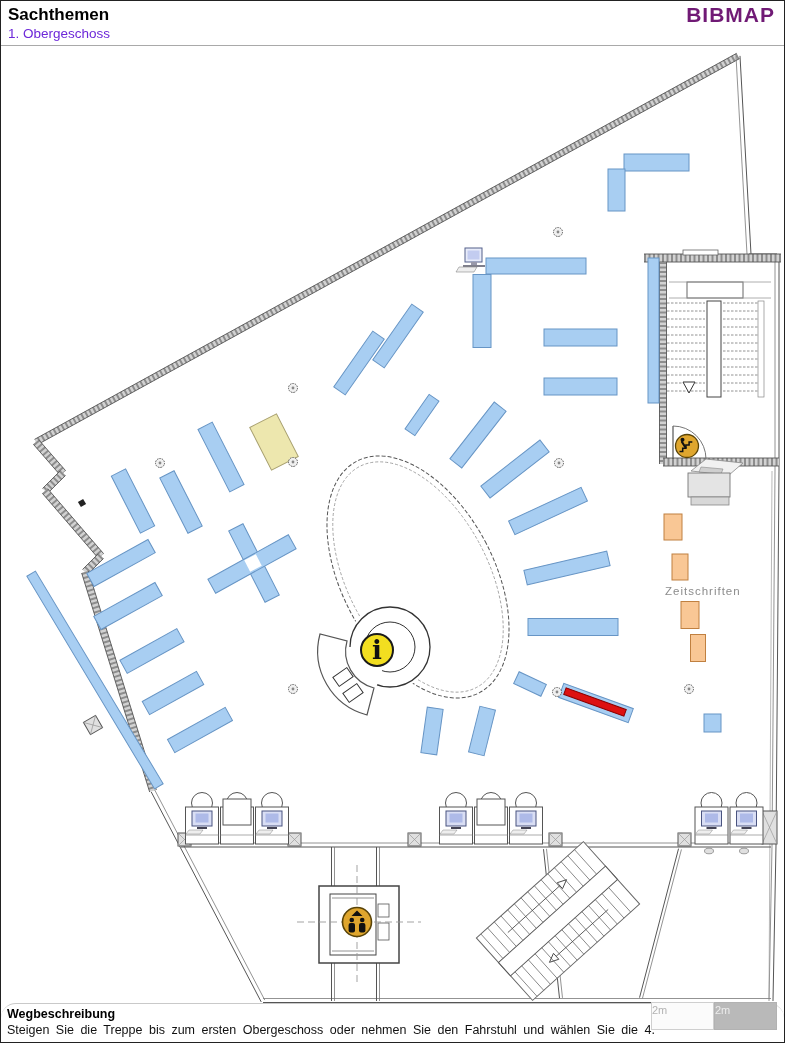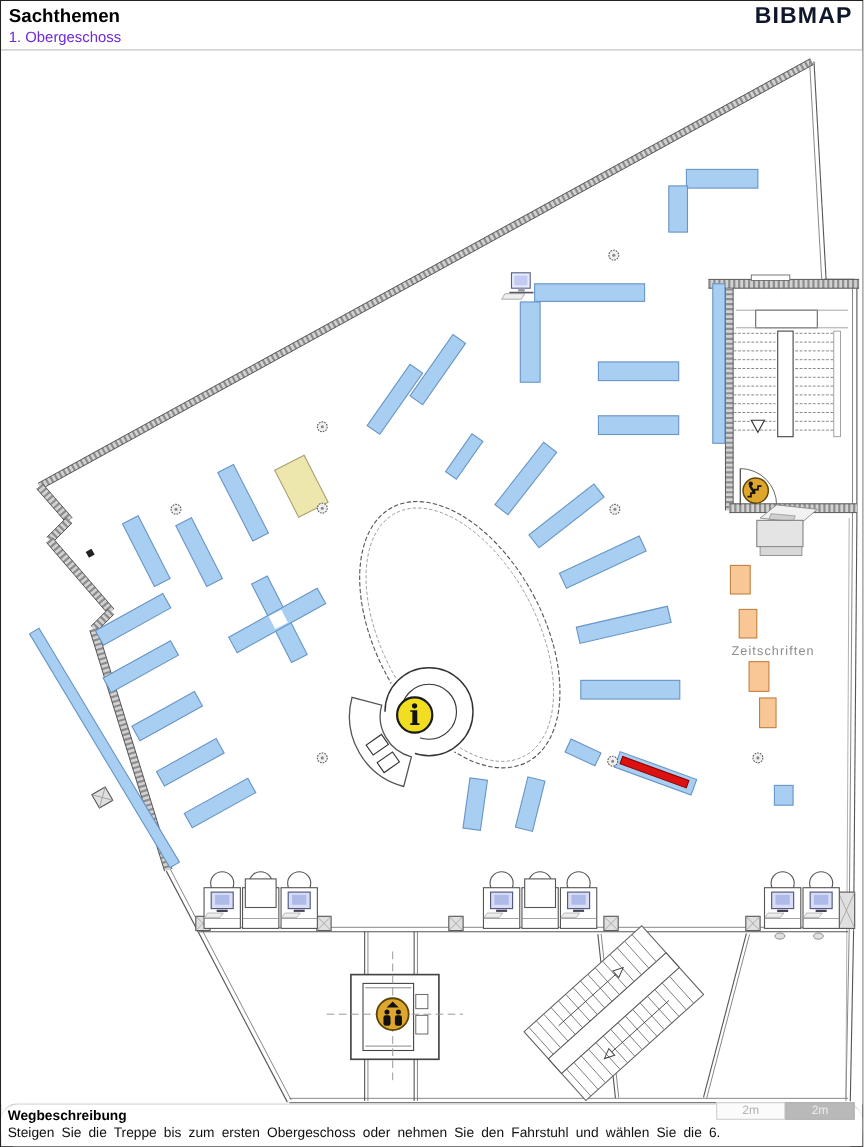--- a/index.html
+++ b/index.html
@@ -4,29 +4,29 @@
 <style>
   html,body{margin:0;padding:0;background:#fff;}
   .page{position:relative;width:785px;height:1043px;box-sizing:border-box;
         border:1px solid #222;background:#fff;overflow:hidden;
         font-family:"Liberation Sans",sans-serif;}
   .hdr{position:absolute;top:0;left:0;width:100%;height:45px;
        border-bottom:1px solid #a9a9a9;box-sizing:border-box;background:#fff;}
   .hdr .title{position:absolute;top:4px;left:7px;font-size:17px;font-weight:bold;color:#000;}
   .hdr .subtitle{position:absolute;top:25px;left:7px;font-size:13.5px;color:#6d28d9;}
   .hdr .logo{position:absolute;top:2px;right:9px;font-size:21px;font-weight:bold;
-             color:#0f172a;letter-spacing:1px;}
+             color:#701a75;letter-spacing:1px;}
   .mapwrap{position:absolute;top:45px;left:0;width:785px;height:958px;background:#fff;}
   svg{display:block;}
   .ftr{position:absolute;top:1002px;left:0;width:100%;height:40px;background:#fff;
        border-top:1px solid #c9c9c9;box-sizing:border-box;border-radius:15px;}
   .ftr .fhead{position:absolute;top:3px;left:6px;font-size:12.5px;font-weight:bold;color:#000;word-spacing:2px;}
   .ftr .ftext{position:absolute;top:19px;left:6px;font-size:12.5px;color:#111;word-spacing:3px;white-space:nowrap;}
   .scalebar{position:absolute;top:1001px;left:650px;width:128px;height:15px;font-size:11px;line-height:15px;}
-  .scalebar .seg{position:absolute;top:0;height:16px;width:63px;text-align:center;box-sizing:border-box;}
+  .scalebar .seg{position:absolute;top:0;height:28px;width:63px;text-align:left;box-sizing:border-box;}
   .scalebar .s1{left:0;background:#fbfbfb;border:1px solid #cfcfcf;color:#b2b2b2;}
   .scalebar .s2{left:63px;background:#b9b9b9;border:1px solid #b2b2b2;color:#ececec;}
 </style>
 </head>
 <body>
 
 <div class="page">
 
   <div class="hdr">
     <div class="title">Sachthemen</div>
@@ -367,19 +367,19 @@
             <circle cx="681.5" cy="438.8" r="2" fill="#111"></circle>
             <line x1="681" y1="441" x2="684.5" y2="446.5" stroke="#111" stroke-width="2.2" stroke-linecap="round"></line>
           </g>
         </g>
       <text x="664" y="594" font-size="11.5" fill="#8c8c8c" letter-spacing="1">Zeitschriften</text>
     </svg>
   </div>
 
   <div class="ftr">
     <div class="fhead">Wegbeschreibung</div>
-    <div class="ftext">Steigen Sie die Treppe bis zum ersten Obergeschoss oder nehmen Sie den Fahrstuhl und wählen Sie die 6.</div>
+    <div class="ftext">Steigen Sie die Treppe bis zum ersten Obergeschoss oder nehmen Sie den Fahrstuhl und wählen Sie die 4.</div>
   </div>
   <div class="scalebar">
     <div class="seg s1">2m</div>
     <div class="seg s2">2m</div>
   </div>
 </div>
 
 </body></html>

